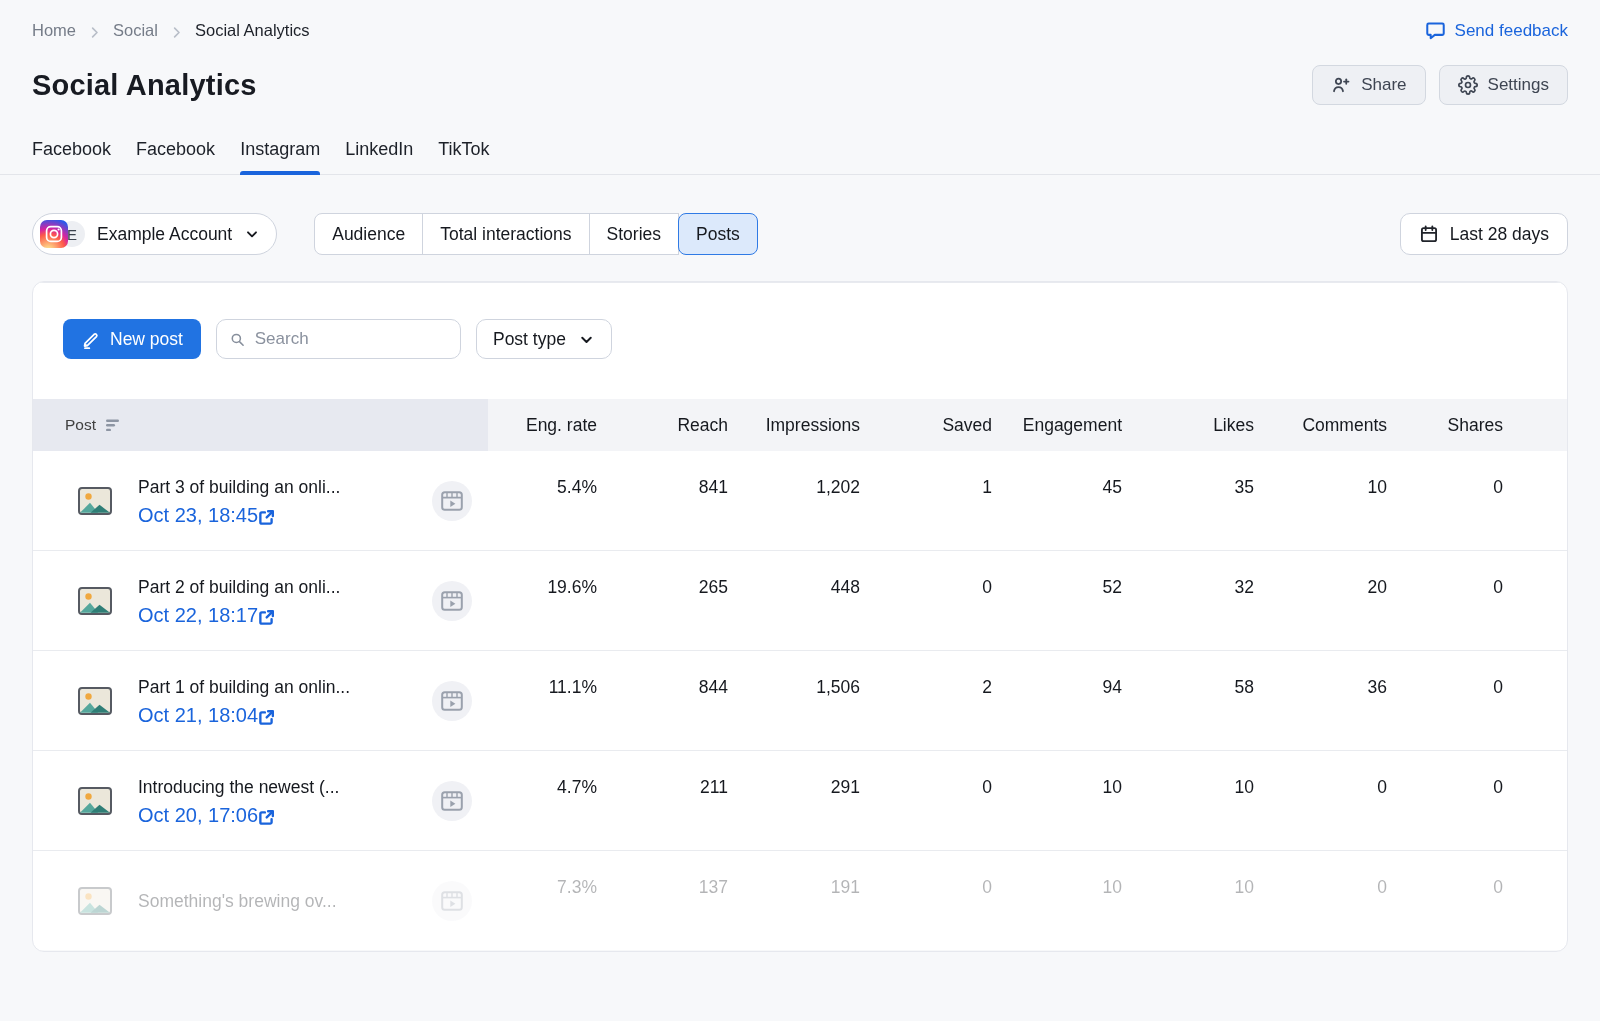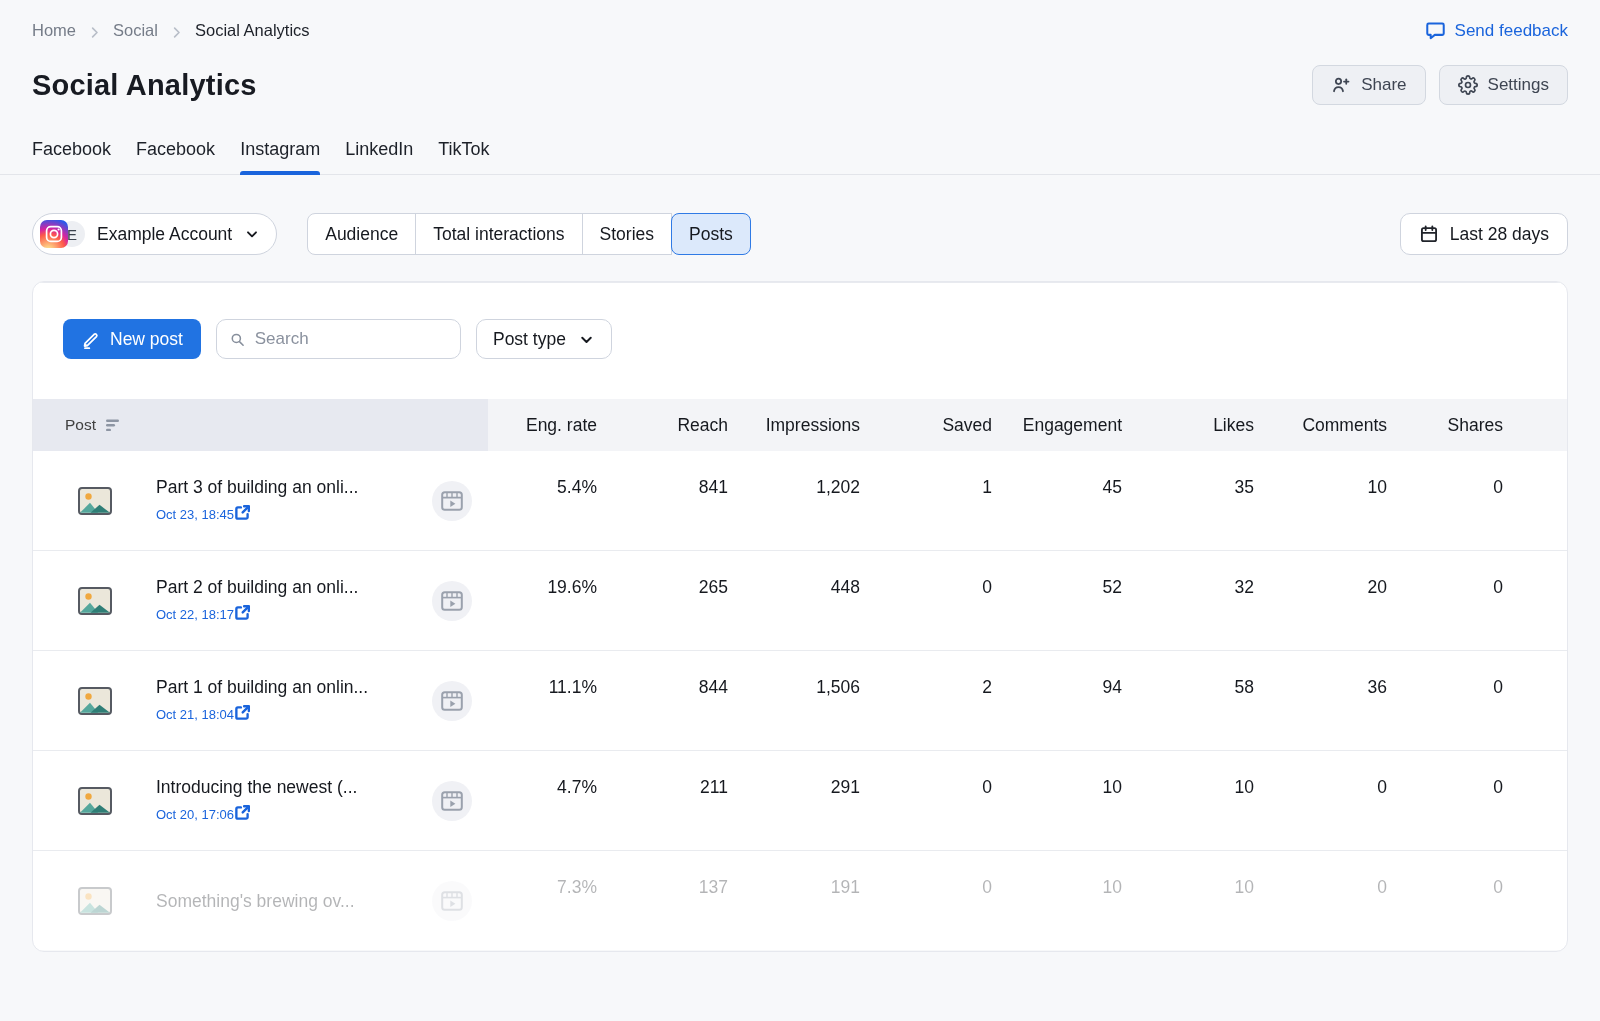--- a/index.html
+++ b/index.html
@@ -33,21 +33,21 @@
     padding:0 16px 0 7px;font-size:17.5px;color:#16191f;cursor:pointer;font-family:inherit}
   .iglogo{width:28px;height:28px;border-radius:7px;position:relative;z-index:1;flex:none;
     background:radial-gradient(circle at 30% 110%,#fdf497 0%,#fd5949 45%,#d6249f 60%,#285aeb 90%);
     display:flex;align-items:center;justify-content:center}
   .ebadge{width:26px;height:26px;border-radius:50%;background:#edeff3;color:#3b424d;font-size:15px;
     display:flex;align-items:center;justify-content:center;margin-left:-9px;flex:none}
   .account .lbl{margin:0 12px 0 12px}
   .segments{display:flex;margin-left:26px}
   .seg{height:42px;display:flex;align-items:center;padding:0 17px;background:#fff;border:1px solid #cfd4de;
     font-size:17.5px;color:#16191f;margin-left:-1px;cursor:pointer;font-family:inherit}
-  .seg:first-child{border-radius:8px 0 0 8px;margin-left:4px}
+  .seg:first-child{border-radius:8px 0 0 8px;margin-left:11px}
   .seg:last-child{border-radius:0 8px 8px 0}
   .seg.active{background:#dce9fb;border:1.5px solid #2f7ae5;border-radius:8px;position:relative;z-index:1}
   .daterange{margin-left:auto;height:42px;border-radius:10px;background:#fff;border:1px solid #cfd4de;display:flex;
     align-items:center;gap:11px;padding:8px 18px;font-size:17.5px;color:#16191f;cursor:pointer;font-family:inherit}
 
   
   .card{margin-top:26px;background:#fff;border:1px solid #e6e8ee;border-radius:12px;overflow:hidden}
   .card-head{height:64px;display:flex;align-items:center;justify-content:space-between;padding:0 26px}
   .card-title{font-size:20px;font-weight:700;color:#16191f}
   .count{font-weight:400;color:#6e7582;margin-left:7px}
@@ -68,23 +68,23 @@
   
   .grid{display:grid;grid-template-columns:455px 109px 131px 132px 132px 130px 132px 133px 180px}
   .thead{height:52px;background:#f3f4f7;align-items:center}
   .th{font-size:15.5px;color:#404040;text-align:right;cursor:pointer}
   .th-post{background:#e7e9f0;height:100%;display:flex;align-items:center;padding-left:32px;gap:10px;text-align:left}
   .thead .th:last-child{padding-right:64px}
   .trow{height:100px;align-items:center;border-bottom:1px solid #e9ebef}
   .trow.faded{opacity:.32}
   .cell-post{display:flex;align-items:center;padding-left:45px;height:100%}
   .thumb{flex:none;display:flex}
-  .ptext{margin-left:44px}
+  .ptext{margin-left:26px}
   .ptitle{font-size:17.5px;color:#16191f;line-height:22px}
-  .pdate{font-size:13px;color:#1a64dc;display:flex;align-items:flex-start;margin-top:6px;line-height:22px;
+  .pdate{font-size:20px;color:#1a64dc;display:flex;align-items:flex-end;margin-top:6px;line-height:22px;
     text-decoration:none;cursor:pointer;font-weight:500}
   .reel{margin-left:auto;margin-right:16px;width:40px;height:40px;border-radius:50%;background:#f0f1f5;
     display:flex;align-items:center;justify-content:center;flex:none}
   .num{font-size:17.5px;color:#16191f;text-align:right;line-height:22px}
   .trow .num{align-self:start;margin-top:25px}
   .trow .num:last-child{padding-right:64px}
 </style>
 </head>
 <body>
 

